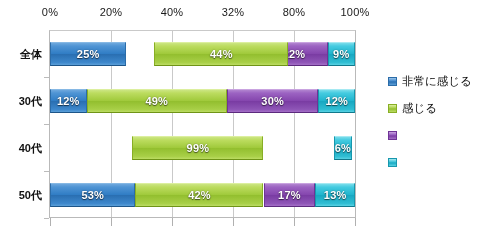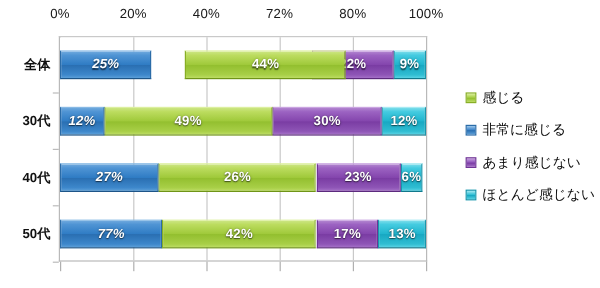--- a/index.html
+++ b/index.html
@@ -113,21 +113,20 @@
   }
 
   
   .seg.c0 {
     background: linear-gradient(to bottom,
        #6ea8dd 0%, #4f94d4 14%, #2f7cc4 50%, #2a6fb2 52%, #3d87cb 88%, #5b9fd8 100%);
     border: 1px solid #2b6ca8;
     border-top-color: #86b8e4;
     border-bottom-color: #1d5party;
     border-bottom-color: #1d5588;
-    font-style: italic;
   }
   .seg.c1 {
     background: linear-gradient(to bottom,
        #cbe582 0%, #bcdc5f 14%, #9fc93a 50%, #93bf2f 52%, #a8cf47 88%, #bcdc63 100%);
     border: 1px solid #88ae25;
     border-top-color: #dcef9e;
     border-bottom-color: #6f9417;
   }
   .seg.c2 {
     background: linear-gradient(to bottom,
@@ -212,21 +211,21 @@
 </style>
 </head>
 <body>
 
 <div id="chart-root">
 
   <div class="x-axis-labels" id="x-axis-labels">
       <span class="x-tick-label" style="left: 50px;">0%</span>
       <span class="x-tick-label" style="left: 111px;">20%</span>
       <span class="x-tick-label" style="left: 172px;">40%</span>
-      <span class="x-tick-label" style="left: 233px;">72%</span>
+      <span class="x-tick-label" style="left: 233px;">32%</span>
       <span class="x-tick-label" style="left: 294px;">80%</span>
       <span class="x-tick-label" style="left: 355px;">100%</span>
     </div>
 
   <div class="plot-area" id="plot-area">
       <div class="gridline" style="left: 61px;"></div>
       <div class="gridline" style="left: 122px;"></div>
       <div class="gridline" style="left: 183px;"></div>
       <div class="gridline" style="left: 244px;"></div>
     </div>
@@ -262,39 +261,33 @@
             <span class="seg-label">30%</span>
           </div>
           <div class="seg c3" style="left: 268.4px; width: 36.6px; z-index: 7;">
             <span class="seg-label">12%</span>
           </div>
         </div>
       </div>
       <div class="row" style="top: 105.5px;">
         <div class="row-label">40代</div>
         <div class="bar-track">
-          <div class="seg c0" style="left: 0px; width: 82.35px; z-index: 10;">
-            <span class="seg-label">27%</span>
-          </div>
           <div class="seg c1" style="left: 82.35px; width: 131.15px; z-index: 9;">
-            <span class="seg-label">26%</span>
-          </div>
-          <div class="seg c2" style="left: 213.5px; width: 70.15px; z-index: 8;">
-            <span class="seg-label">23%</span>
+            <span class="seg-label">99%</span>
           </div>
           <div class="seg c3" style="left: 283.65px; width: 18.3px; z-index: 7;">
             <span class="seg-label">6%</span>
           </div>
         </div>
       </div>
       <div class="row" style="top: 152.5px;">
         <div class="row-label">50代</div>
         <div class="bar-track">
           <div class="seg c0" style="left: 0px; width: 85.4px; z-index: 10;">
-            <span class="seg-label">77%</span>
+            <span class="seg-label">53%</span>
           </div>
           <div class="seg c1" style="left: 85.4px; width: 128.1px; z-index: 9;">
             <span class="seg-label">42%</span>
           </div>
           <div class="seg c2" style="left: 213.5px; width: 51.85px; z-index: 8;">
             <span class="seg-label">17%</span>
           </div>
           <div class="seg c3" style="left: 265.35px; width: 39.65px; z-index: 7;">
             <span class="seg-label">13%</span>
           </div>
@@ -306,34 +299,32 @@
       <div class="tick" style="left: 1px;"></div>
       <div class="tick" style="left: 62px;"></div>
       <div class="tick" style="left: 123px;"></div>
       <div class="tick" style="left: 184px;"></div>
       <div class="tick" style="left: 245px;"></div>
       <div class="tick" style="left: 306px;"></div>
     </div>
 
   <div class="legend" id="legend">
       <div class="legend-item">
+        <span class="legend-swatch c0"></span>
+        <span class="legend-text">非常に感じる</span>
+      </div>
+      <div class="legend-item">
         <span class="legend-swatch c1"></span>
         <span class="legend-text">感じる</span>
       </div>
       <div class="legend-item">
-        <span class="legend-swatch c0"></span>
-        <span class="legend-text">非常に感じる</span>
-      </div>
-      <div class="legend-item">
         <span class="legend-swatch c2"></span>
-        <span class="legend-text">あまり感じない</span>
       </div>
       <div class="legend-item">
         <span class="legend-swatch c3"></span>
-        <span class="legend-text">ほとんど感じない</span>
       </div>
     </div>
 
 <div class="cat-tick" style="top: 77px;"></div>
     <div class="cat-tick" style="top: 124px;"></div>
     <div class="cat-tick" style="top: 171px;"></div>
     <div class="cat-tick" style="top: 218px;"></div>
   </div>
 
 </body></html>

